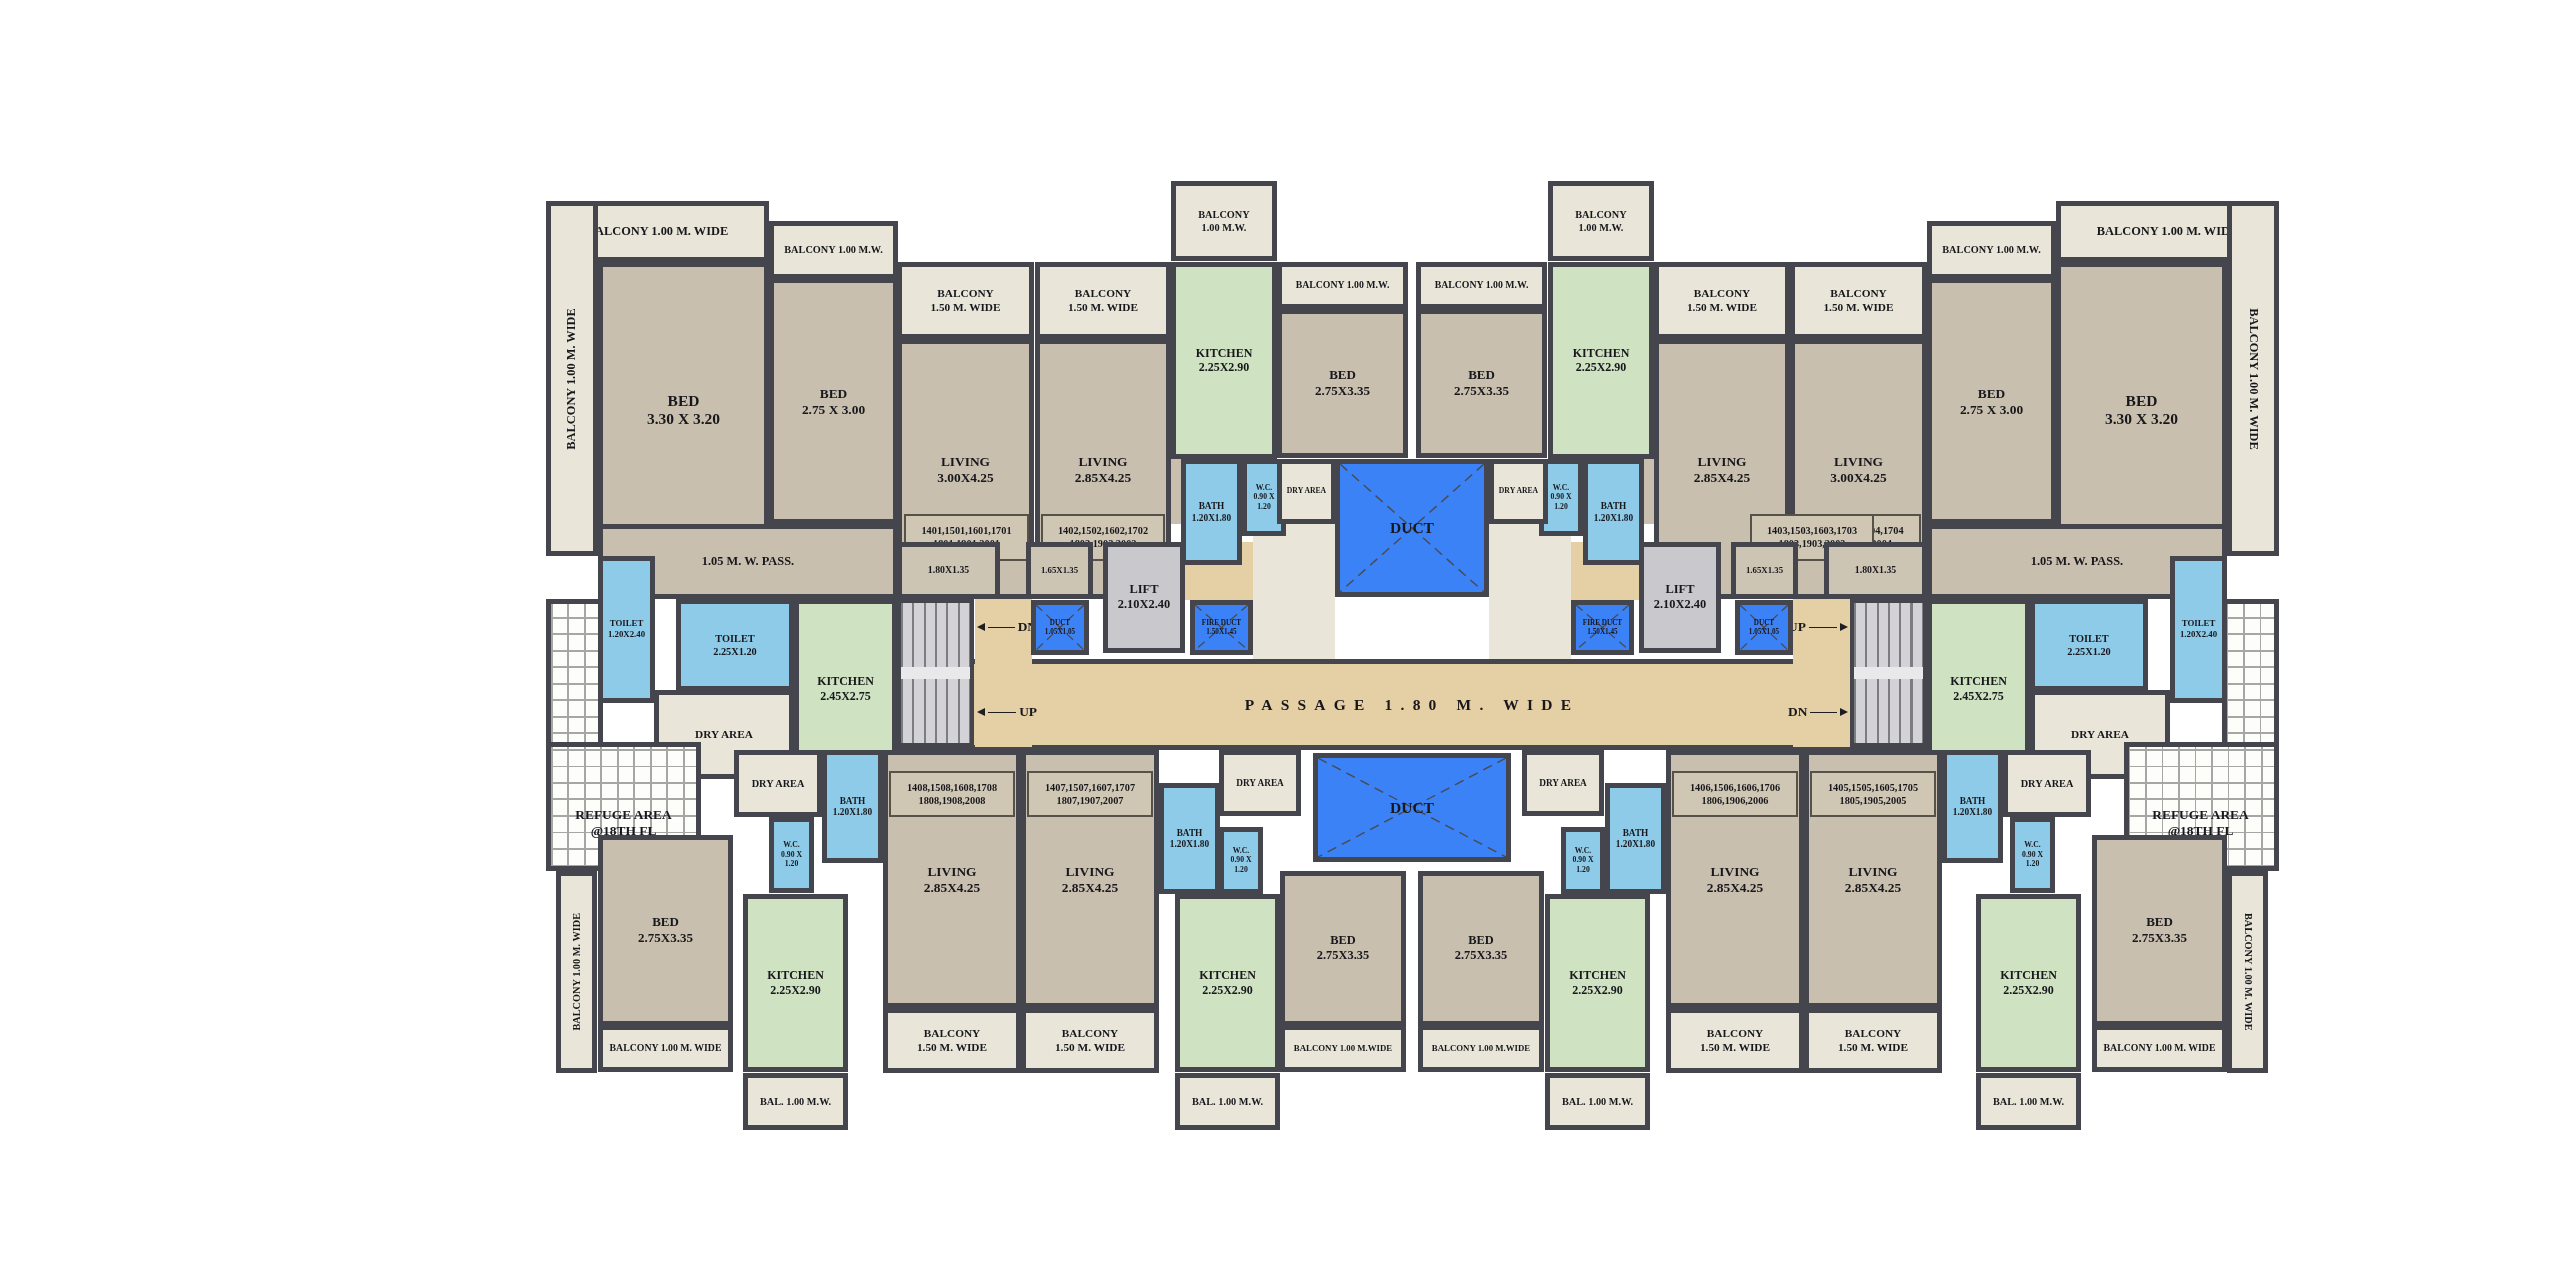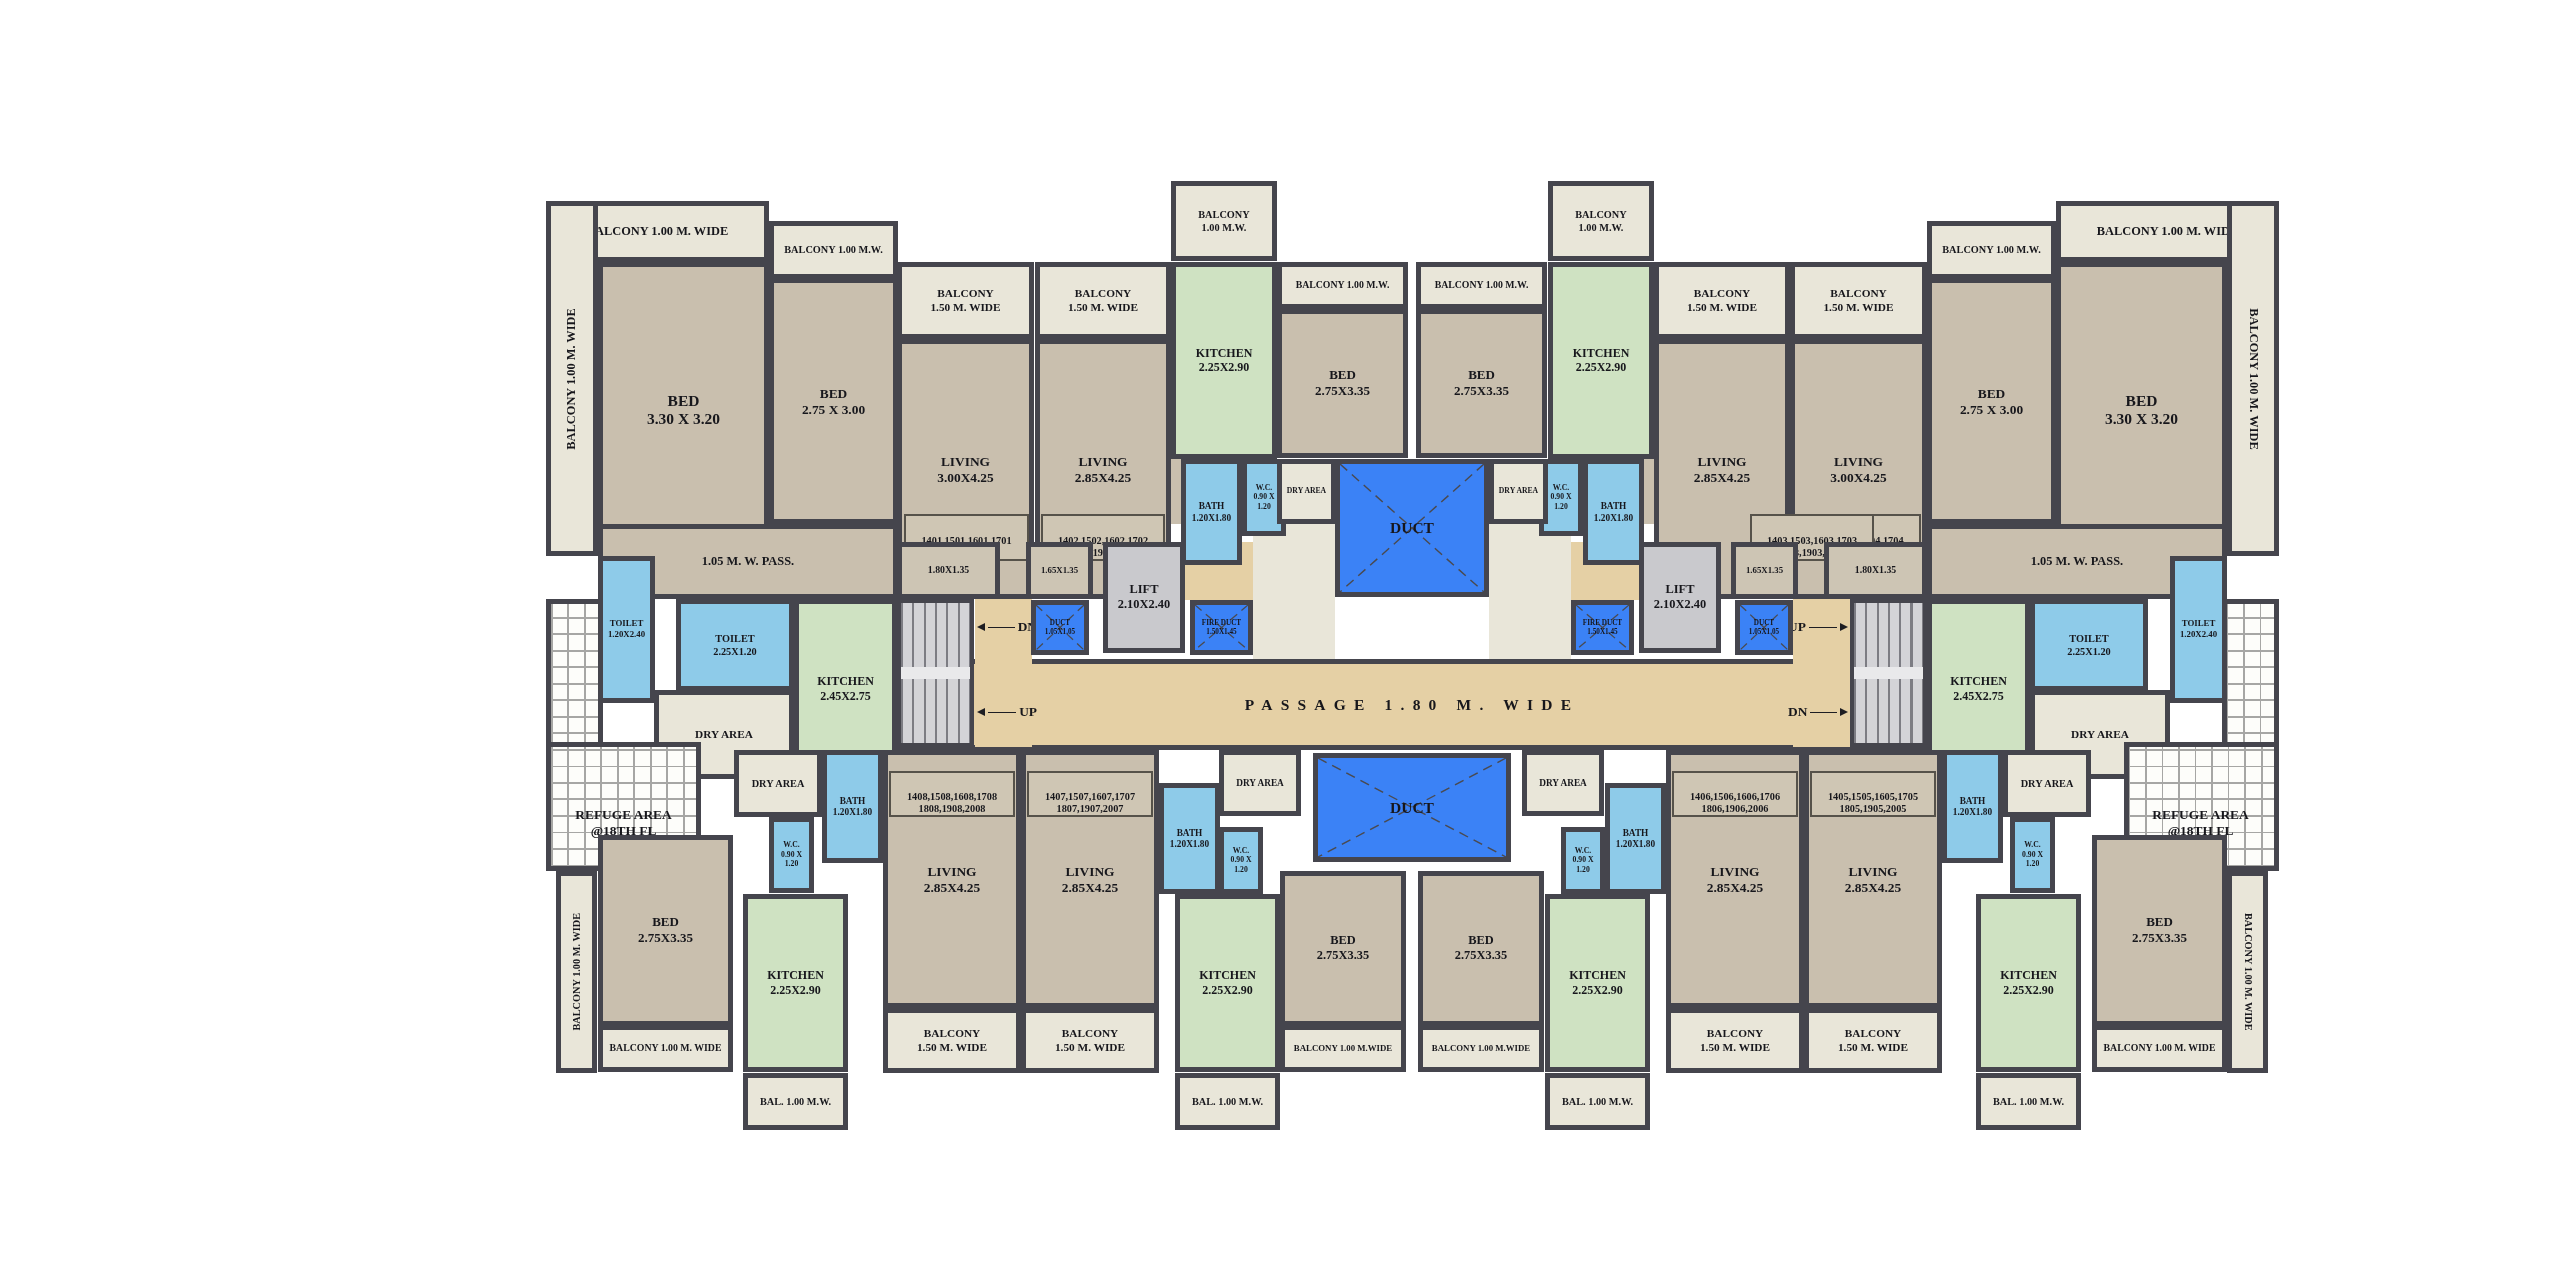--- a/index.html
+++ b/index.html
@@ -3,21 +3,21 @@
 <meta charset="utf-8">
 <style>
   html,body{margin:0;padding:0;background:#ffffff;}
   body{width:2834px;height:1288px;position:relative;font-family:"Liberation Serif",serif;overflow:hidden;}
   #plan{position:absolute;inset:0;}
   .el{position:absolute;box-sizing:border-box;display:flex;align-items:center;justify-content:center;
       text-align:center;color:#17171c;font-weight:bold;}
   .room{border:5.2px solid #45454d;}
   .plain{border:none;}
   .text{border:none;background:transparent;justify-content:center;}
-  .numbox{border:2.1px solid #56524a;background:#cfc6b4;align-items:flex-end;}
+  .numbox{border:2.1px solid #56524a;background:#cfc6b4;}
   .duct{border:5.2px solid #45454d;background:#3b82f6;position:absolute;}
   .duct svg{position:absolute;left:0;top:0;width:100%;height:100%;}
   .duct .lbl{position:relative;z-index:2;}
   .stairs{border:4.1px solid #45454d;background-color:#d3d3d7;
       background-image:
         linear-gradient(to bottom, rgba(0,0,0,0) 0 46%, #e9e9eb 46% 54%, rgba(0,0,0,0) 54% 100%),
         repeating-linear-gradient(90deg,#7c7c83 0 2.1px,rgba(0,0,0,0) 2.1px 11.3px);}
   .hatch{border:5.2px solid #45454d;background-color:#fdfdfa;
       background-image:
         repeating-linear-gradient(0deg,#a6a6a4 0 1.5px,rgba(0,0,0,0) 1.5px 16.5px),

